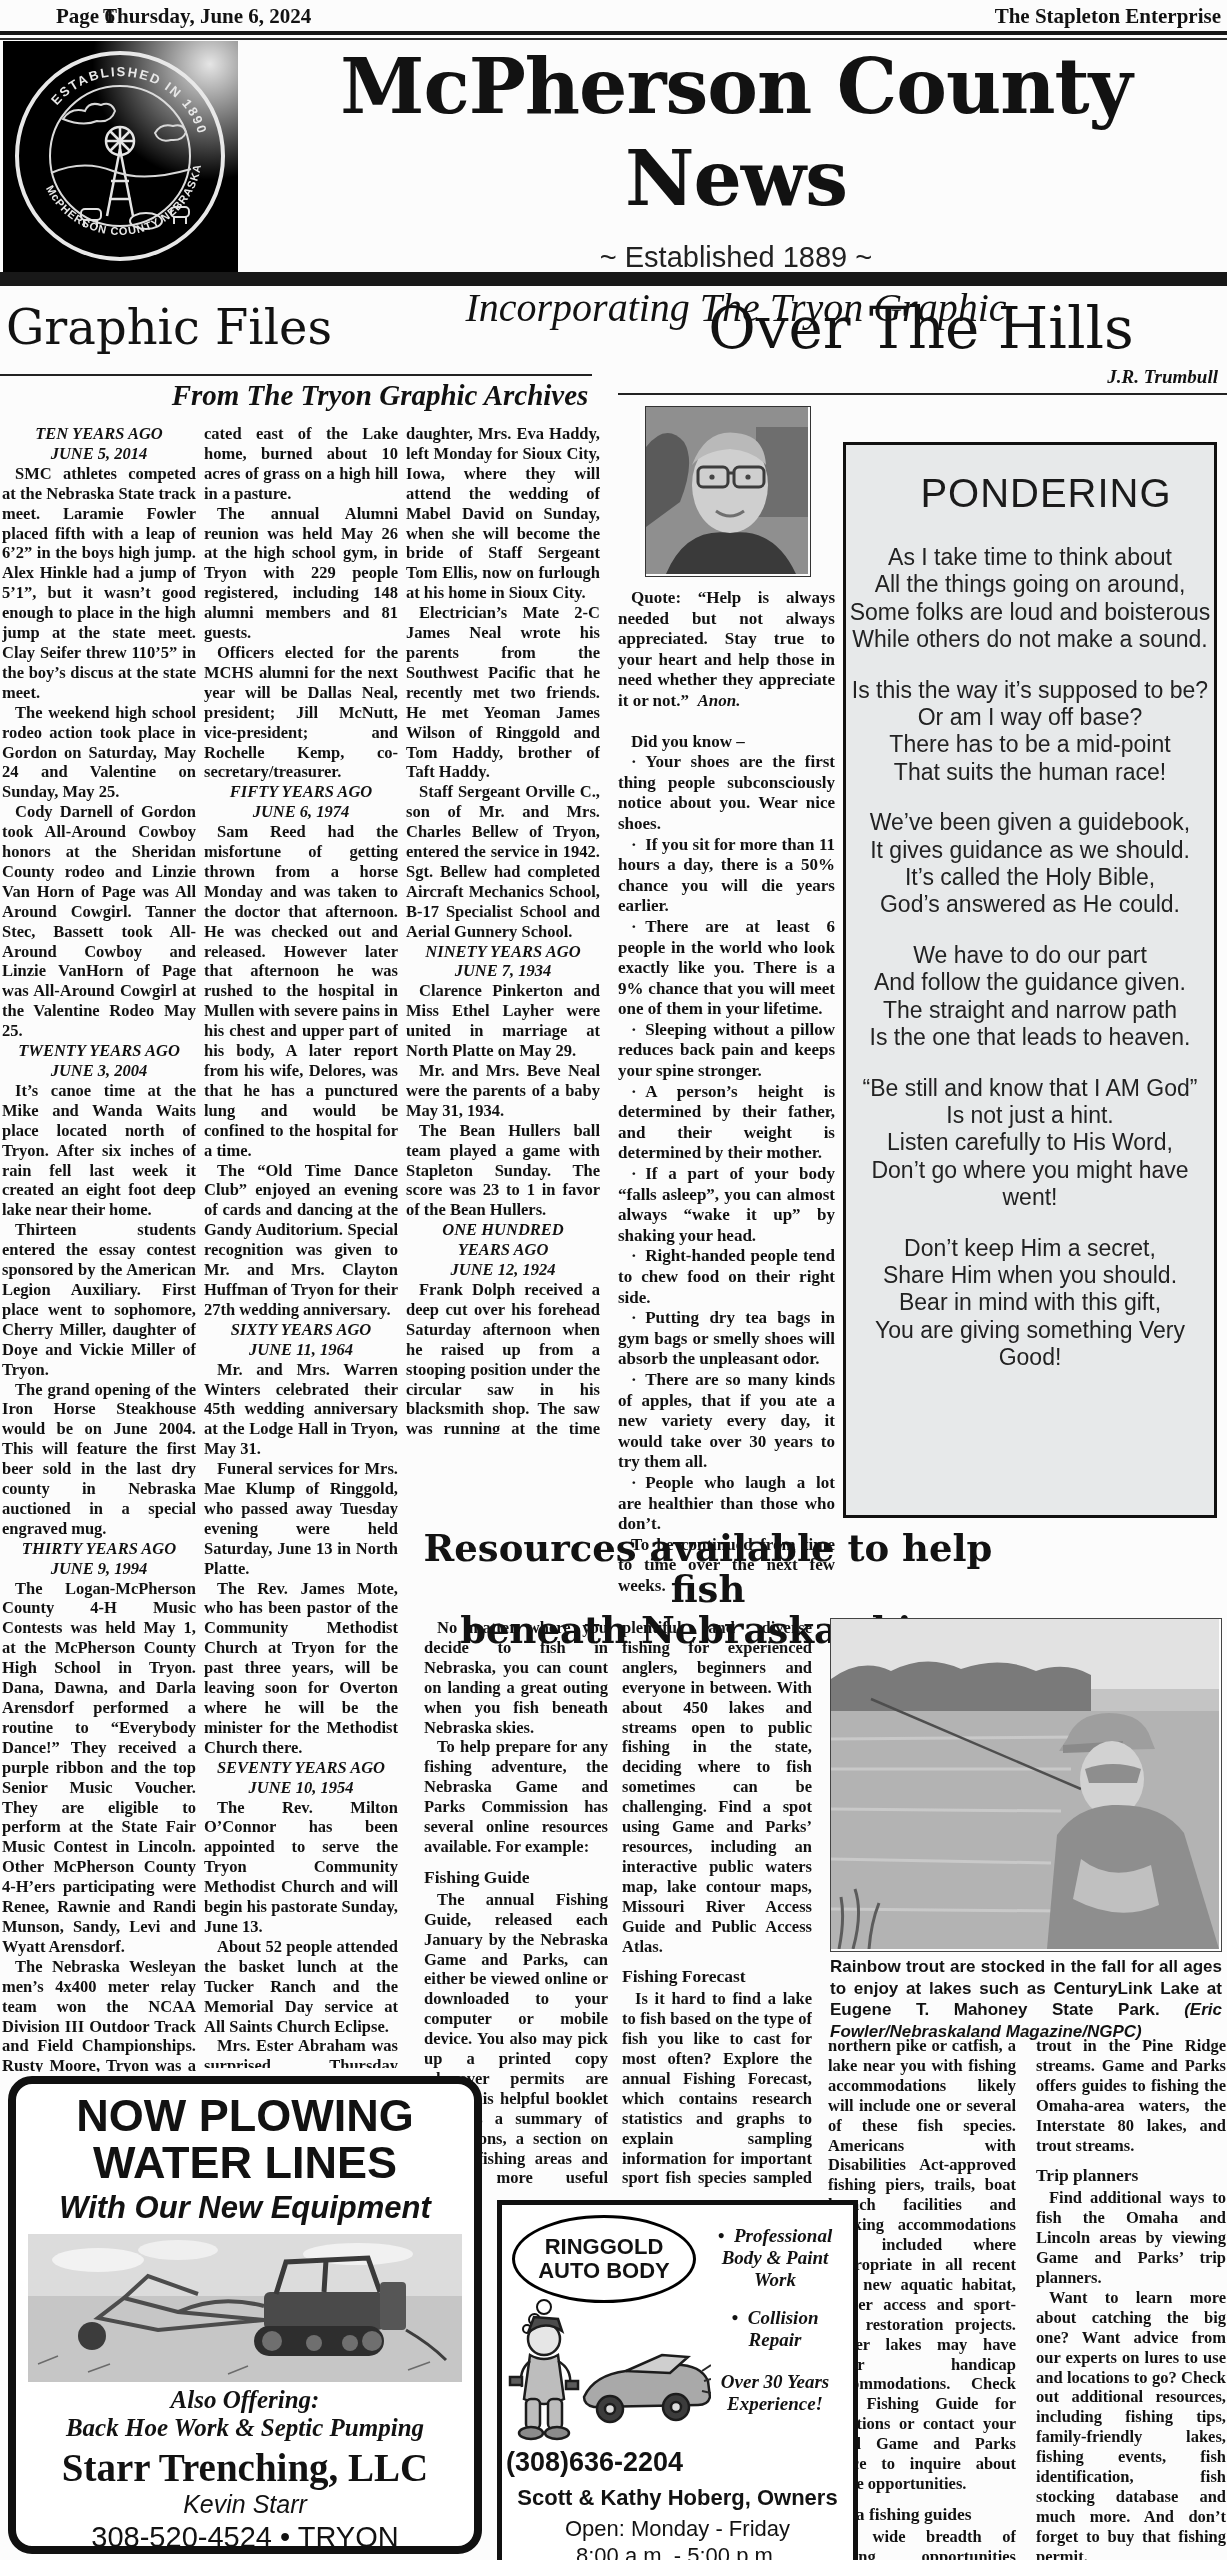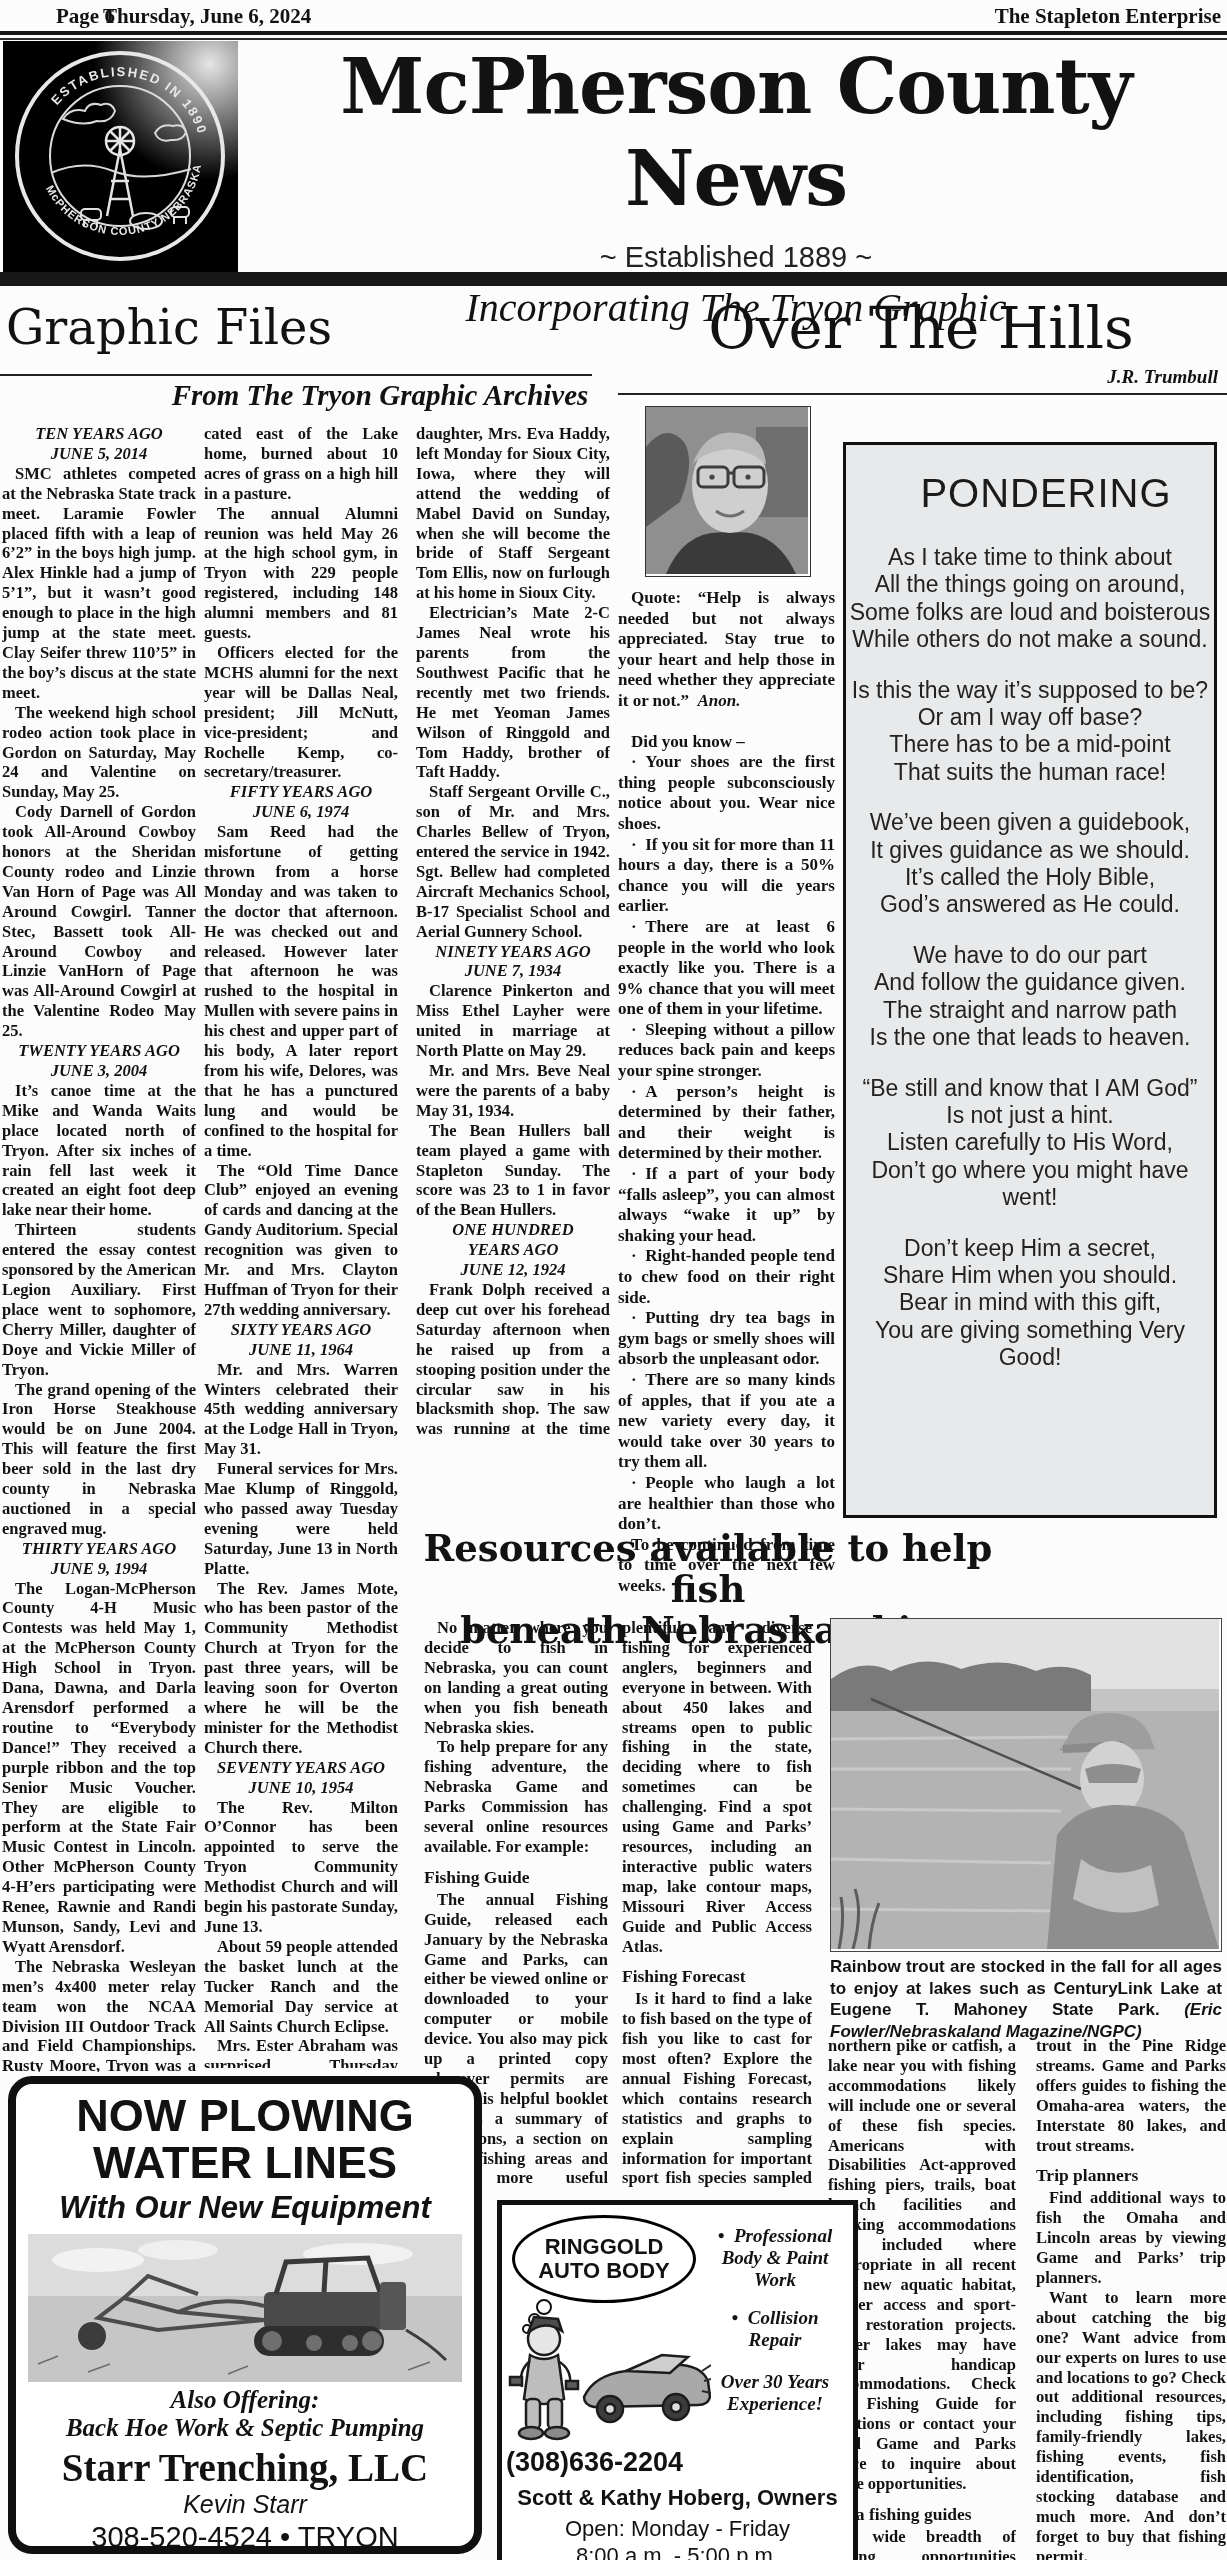--- a/index.html
+++ b/index.html
@@ -31,21 +31,21 @@
   .rule-r{top:393px;left:618px;width:609px;height:0;border-top:2.5px solid #222;}
   .gf-sub{top:379px;left:150px;width:460px;text-align:center;font-size:29px;font-style:italic;font-weight:bold;}
 
   
   .bodycol{font-size:16.5px;line-height:19.9px;font-weight:bold;overflow:hidden;}
   .bodycol p{margin:0;text-align:justify;text-indent:13px;}
   .bodycol p.noind{text-indent:0;}
   .gf .col-head{text-align:center;font-style:italic;font-weight:bold;text-indent:0;margin:0;}
   .col1{top:424px;left:2px;width:194px;height:1648px;}
   .col2{top:424px;left:204px;width:194px;height:1644px;}
-  .col3{top:424px;left:416px;width:194px;height:1010px;}
+  .col3{top:424px;left:406px;width:194px;height:1010px;}
 
   
   .oth-photo{top:406px;left:645px;width:164px;height:169px;border:1px solid #333;}
   .oth-col{top:588px;left:618px;width:217px;height:966px;font-size:17px;line-height:20.6px;}
   .oth-col p{margin:0;text-align:justify;text-indent:13px;font-weight:bold;}
   .oth-col .quote{margin-bottom:20px;}
   .attrib{font-style:italic;}
   .dyk{margin-bottom:2px;}
   p.fact::before{content:"\00B7\2002";}
   .closing{margin-top:2px;}
@@ -198,21 +198,21 @@
     <p class="">Sam Reed had the misfortune of getting thrown from a horse Monday and was taken to the doctor that afternoon. He was checked out and released. However later that afternoon he was rushed to the hospital in Mullen with severe pains in his chest and upper part of his body, A later report from his wife, Delores, was that he has a punctured lung and would be confined to the hospital for a time.</p>
     <p class="">The “Old Time Dance Club” enjoyed an evening of cards and dancing at the Gandy Auditorium. Special recognition was given to Mr. and Mrs. Clayton Huffman of Tryon for their 27th wedding anniversary.</p>
     <div class="col-head">SIXTY YEARS AGO</div>
     <div class="col-head">JUNE 11, 1964</div>
     <p class="">Mr. and Mrs. Warren Winters celebrated their 45th wedding anniversary at the Lodge Hall in Tryon, May 31.</p>
     <p class="">Funeral services for Mrs. Mae Klump of Ringgold, who passed away Tuesday evening were held Saturday, June 13 in North Platte.</p>
     <p class="">The Rev. James Mote, who has been pastor of the Community Methodist Church at Tryon for the past three years, will be leaving soon for Overton where he will be the minister for the Methodist Church there.</p>
     <div class="col-head">SEVENTY YEARS AGO</div>
     <div class="col-head">JUNE 10, 1954</div>
     <p class="">The Rev. Milton O’Connor has been appointed to serve the Tryon Community Methodist Church and will begin his pastorate Sunday, June 13.</p>
-    <p class="">About 59 people attended the basket lunch at the Tucker Ranch and the Memorial Day service at All Saints Church Eclipse.</p>
+    <p class="">About 52 people attended the basket lunch at the Tucker Ranch and the Memorial Day service at All Saints Church Eclipse.</p>
     <p class="">Mrs. Ester Abraham was surprised Thursday afternoon by a few ladies who came to welcome her in her new home.</p>
   </div>
 <div class="abs bodycol gf col3">
     <p class="noind">daughter, Mrs. Eva Haddy, left Monday for Sioux City, Iowa, where they will attend the wedding of Mabel David on Sunday, when she will become the bride of Staff Sergeant Tom Ellis, now on furlough at his home in Sioux City.</p>
     <p class="">Electrician’s Mate 2-C James Neal wrote his parents from the Southwest Pacific that he recently met two friends. He met Yeoman James Wilson of Ringgold and Tom Haddy, brother of Taft Haddy.</p>
     <p class="">Staff Sergeant Orville C., son of Mr. and Mrs. Charles Bellew of Tryon, entered the service in 1942. Sgt. Bellew had completed Aircraft Mechanics School, B-17 Specialist School and Aerial Gunnery School.</p>
     <div class="col-head">NINETY YEARS AGO</div>
     <div class="col-head">JUNE 7, 1934</div>
     <p class="">Clarence Pinkerton and Miss Ethel Layher were united in marriage at North Platte on May 29.</p>
     <p class="">Mr. and Mrs. Beve Neal were the parents of a baby May 31, 1934.</p>

